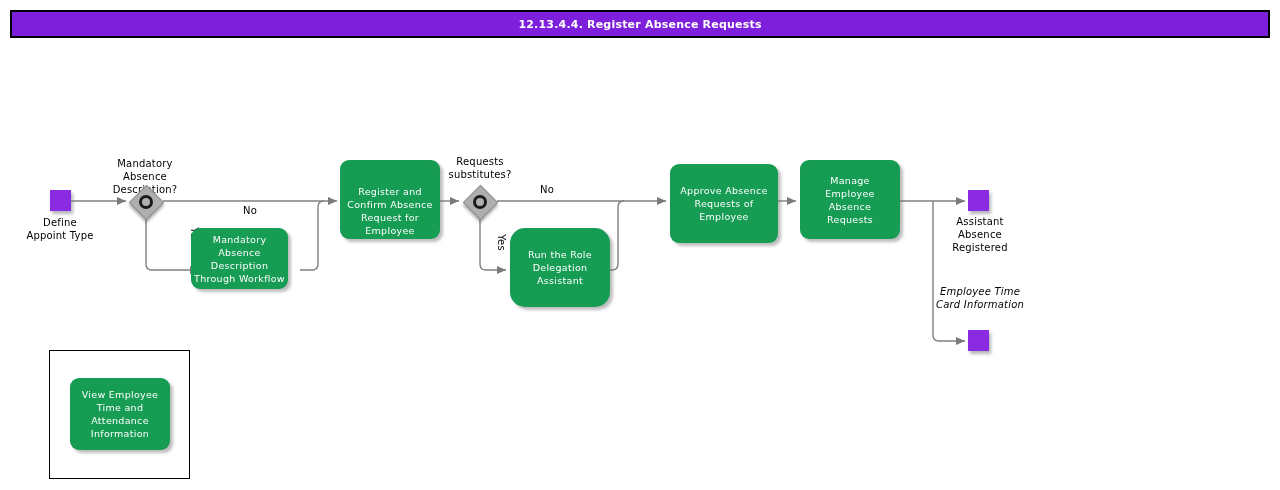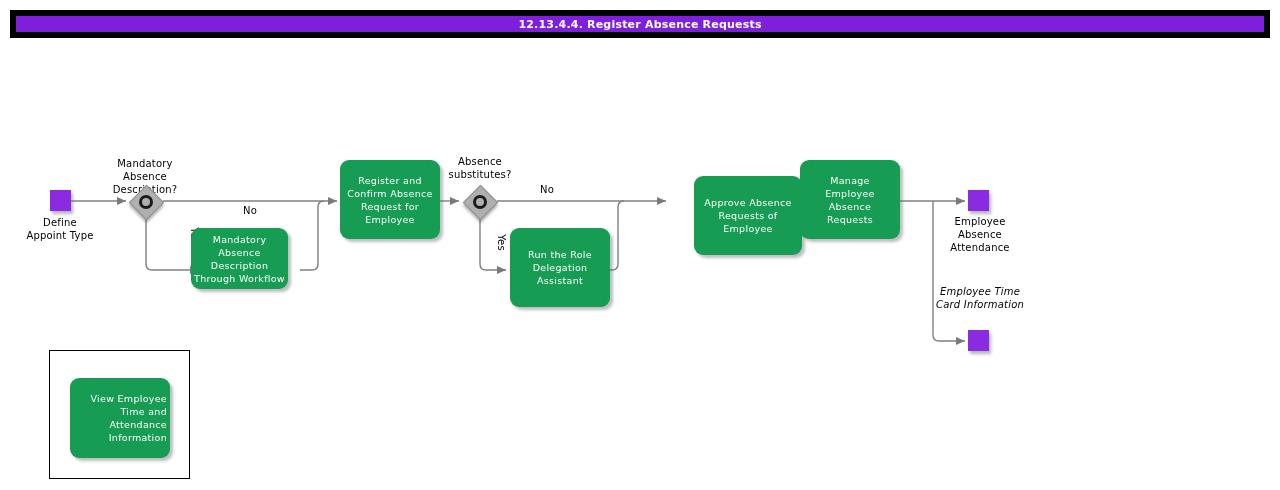--- a/index.html
+++ b/index.html
@@ -3,21 +3,21 @@
 <meta charset="utf-8">
 <style>
   html,body{margin:0;padding:0;background:#ffffff;}
   .canvas{
     position:relative;width:1280px;height:490px;background:#ffffff;
     font-family:"DejaVu Sans","Liberation Sans",sans-serif;color:#000;
     overflow:hidden;
   }
   .titlebar{
     position:absolute;left:10px;top:10px;width:1260px;height:28px;
-    background:#7E1FDC;border:6px solid #000000;box-sizing:border-box;
+    background:#7E1FDC;border:2px solid #000000;box-sizing:border-box;
     color:#ffffff;font-size:11px;font-weight:bold;
     display:flex;align-items:center;justify-content:center;
     letter-spacing:0.2px;
   }
   svg.connectors{position:absolute;left:0;top:0;width:1280px;height:490px;}
   .task{
     position:absolute;background:#169C53;color:#ffffff;border-radius:9px;
     display:flex;align-items:center;justify-content:center;text-align:center;
     font-size:9.5px;line-height:13px;letter-spacing:0.3px;
     box-shadow:3px 3px 3px rgba(110,110,110,0.45);
@@ -94,27 +94,27 @@
   </svg>
 
   <div class="label" style="left:22px;top:216px;width:76px;">Define Appoint Type</div>
 
   <div class="label" style="left:101px;top:157px;width:88px;">Mandatory Absence Description?</div>
 
   <div class="edge-label" style="left:239px;top:204px;width:22px;">No</div>
 
   <div class="edge-label rot90" style="left:181px;top:229px;width:26px;height:13px;">Yes</div>
 
-  <div class="label" style="left:438px;top:155px;width:84px;">Absence substitutes?</div>
+  <div class="label" style="left:438px;top:155px;width:84px;">Requests substitutes?</div>
 
   <div class="edge-label" style="left:536px;top:183px;width:22px;">No</div>
 
   <div class="edge-label rot90" style="left:488px;top:236px;width:26px;height:13px;">Yes</div>
 
-  <div class="label" style="left:936px;top:215px;width:88px;">Employee Absence Attendance</div>
+  <div class="label" style="left:936px;top:215px;width:88px;">Assistant Absence Registered</div>
 
   <div class="label" style="left:936px;top:285px;width:88px;font-style:italic;">Employee Time Card Information</div>
 
   <div class="event-square" style="left:50px;top:190px;"></div>
 
   <div class="event-square" style="left:968px;top:190px;"></div>
 
   <div class="event-square" style="left:968px;top:330px;"></div>
 
   <div class="gateway" style="left:129px;top:185px;">
@@ -124,35 +124,35 @@
 
   <div class="gateway" style="left:463px;top:185px;">
     <div class="diamond"></div>
     <div class="ring"></div>
   </div>
 
   <div class="task" style="left:191px;top:228px;width:97px;height:61px;">
     <span>Mandatory Absence Description Through Workflow</span>
   </div>
 
-  <div class="task" style="left:340px;top:160px;width:100px;height:79px;">
+  <div class="task" style="left:340px;top:160px;width:100px;height:79px;align-items:flex-end;">
     <span>Register and Confirm Absence Request for Employee</span>
   </div>
 
-  <div class="task" style="left:510px;top:228px;width:100px;height:79px;">
+  <div class="task" style="left:510px;top:228px;width:100px;height:79px;border-radius:15px;">
     <span>Run the Role Delegation Assistant</span>
   </div>
 
-  <div class="task" style="left:670px;top:176px;width:108px;height:79px;margin-left:24px;">
+  <div class="task" style="left:670px;top:164px;width:108px;height:79px;">
     <span>Approve Absence Requests of Employee</span>
   </div>
 
   <div class="task narrow" style="left:800px;top:160px;width:100px;height:79px;">
     <span>Manage Employee Absence Requests</span>
   </div>
 
   <div class="frame"></div>
 
-  <div class="task" style="left:70px;top:378px;width:100px;height:80px;text-align:right;">
+  <div class="task" style="left:70px;top:378px;width:100px;height:72px;">
     <span>View Employee Time and Attendance Information</span>
   </div>
 
 </div>
 
 </body></html>

